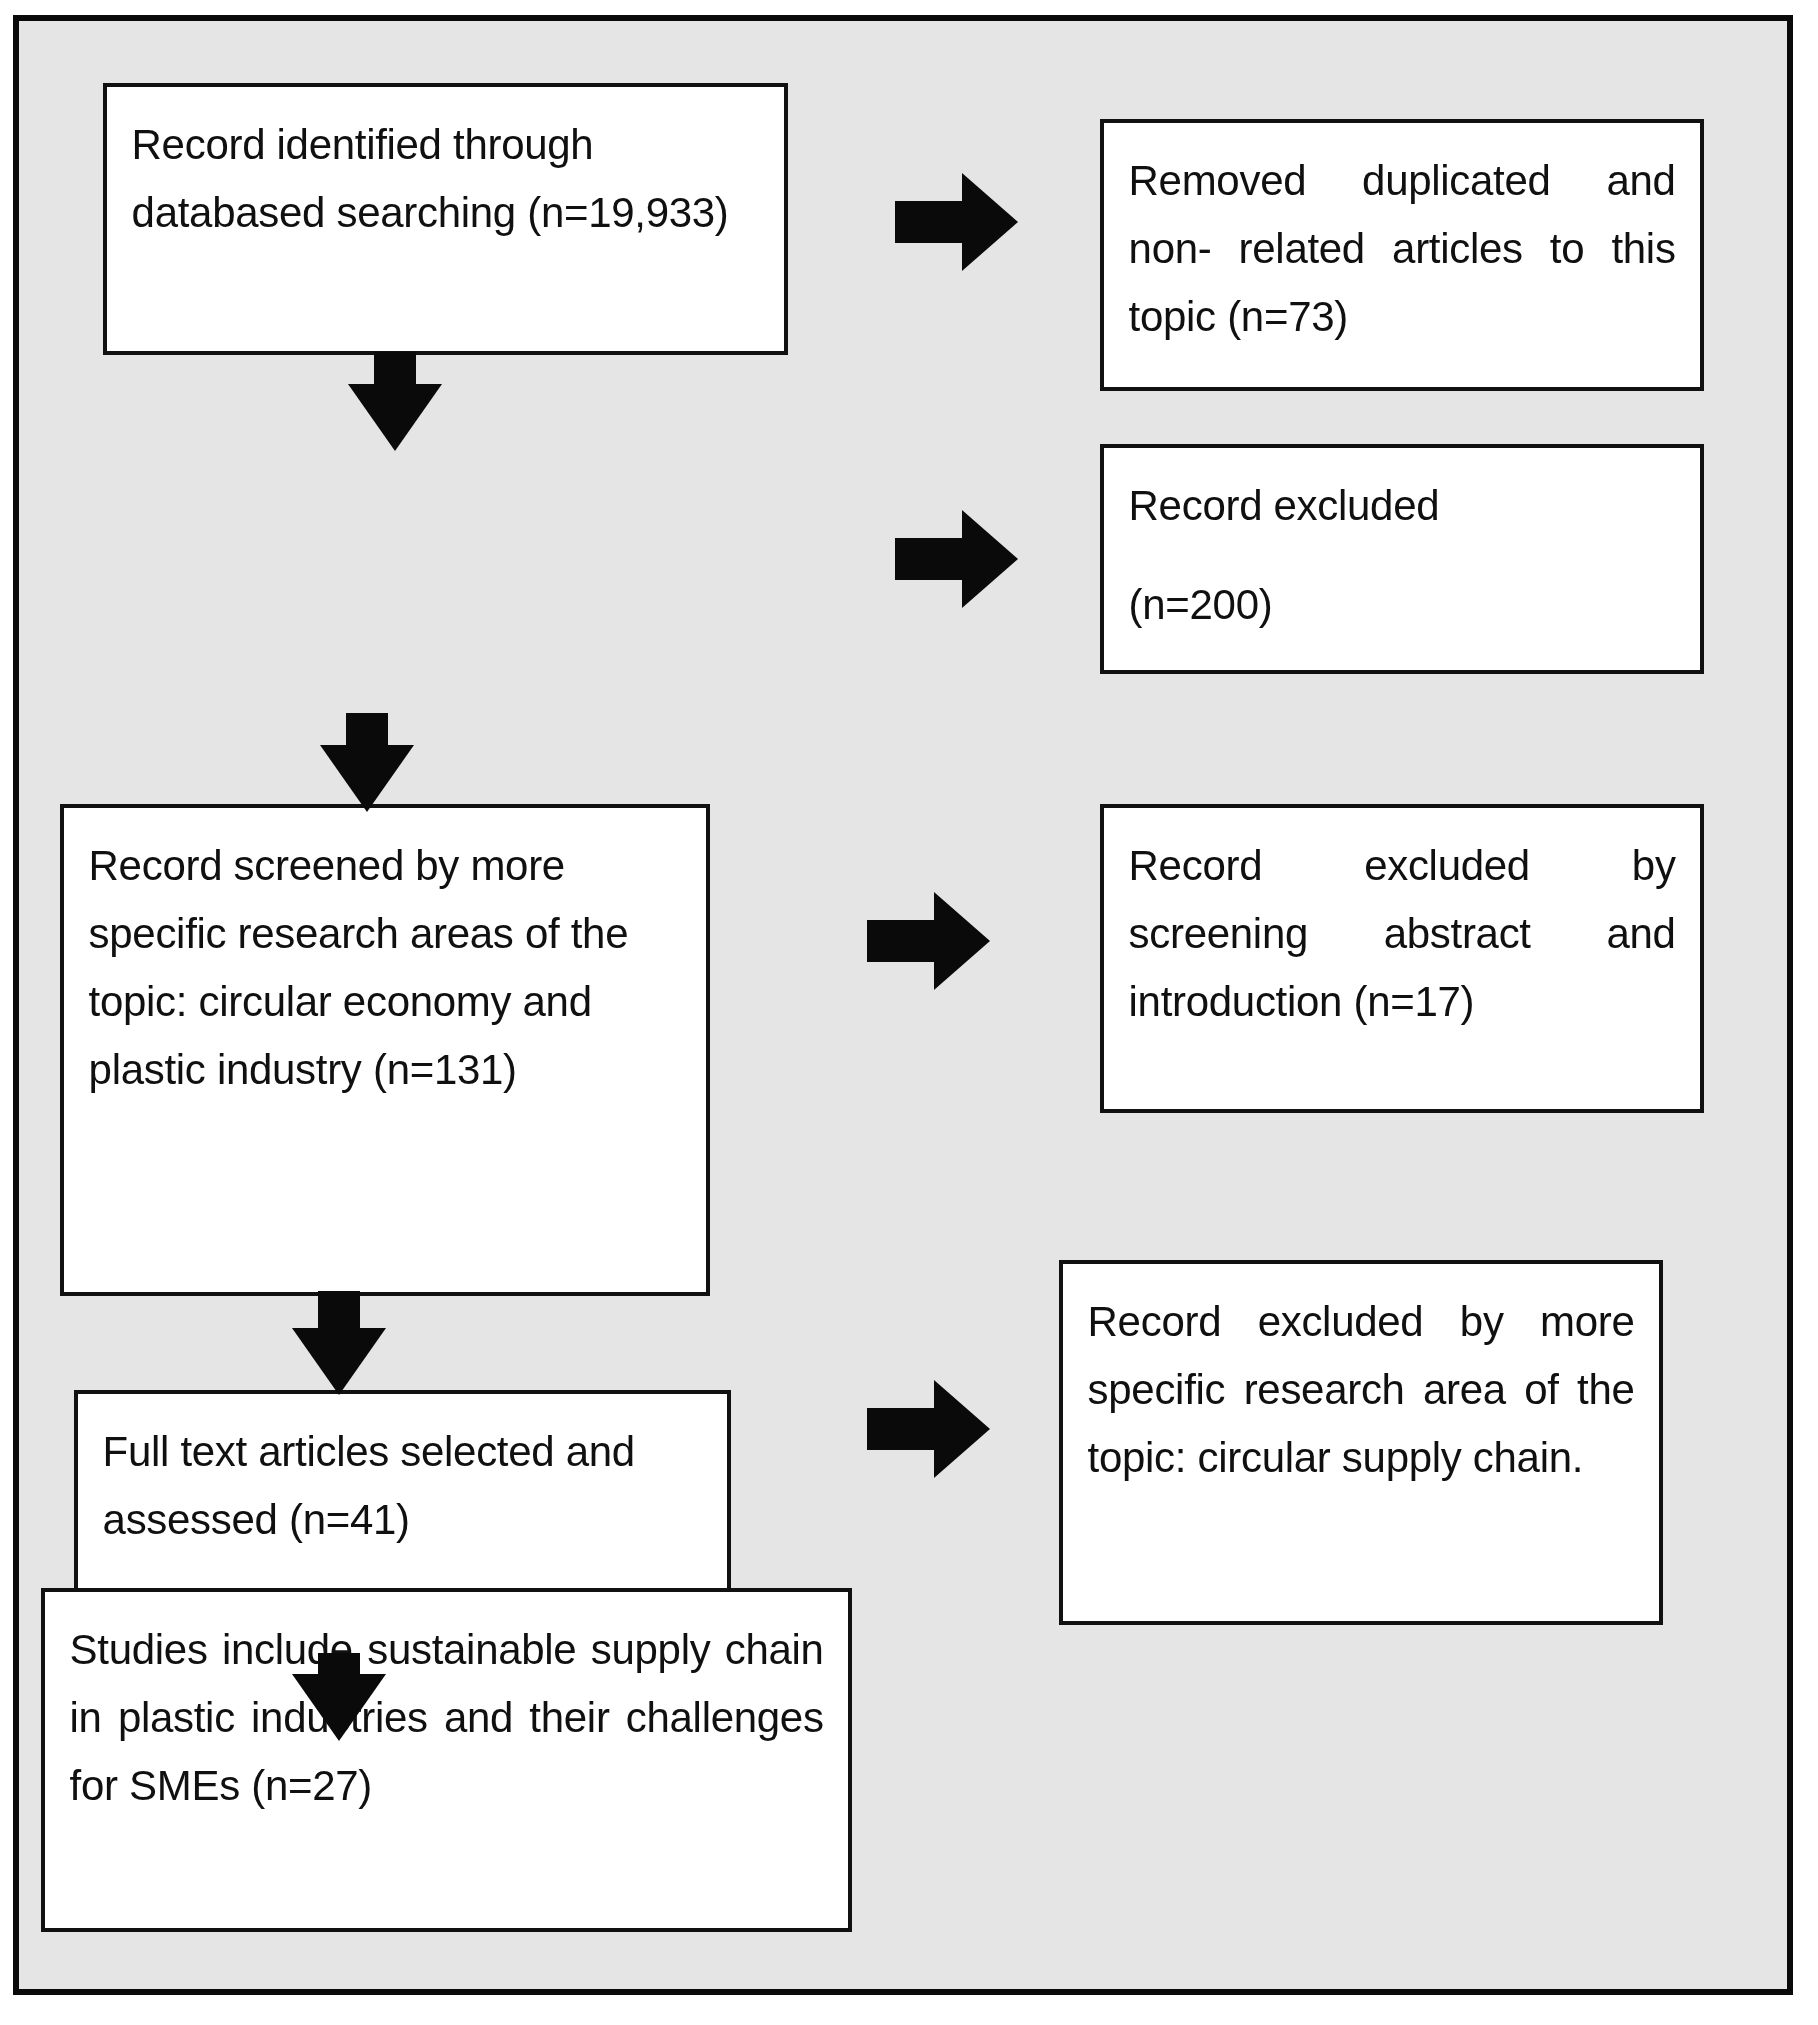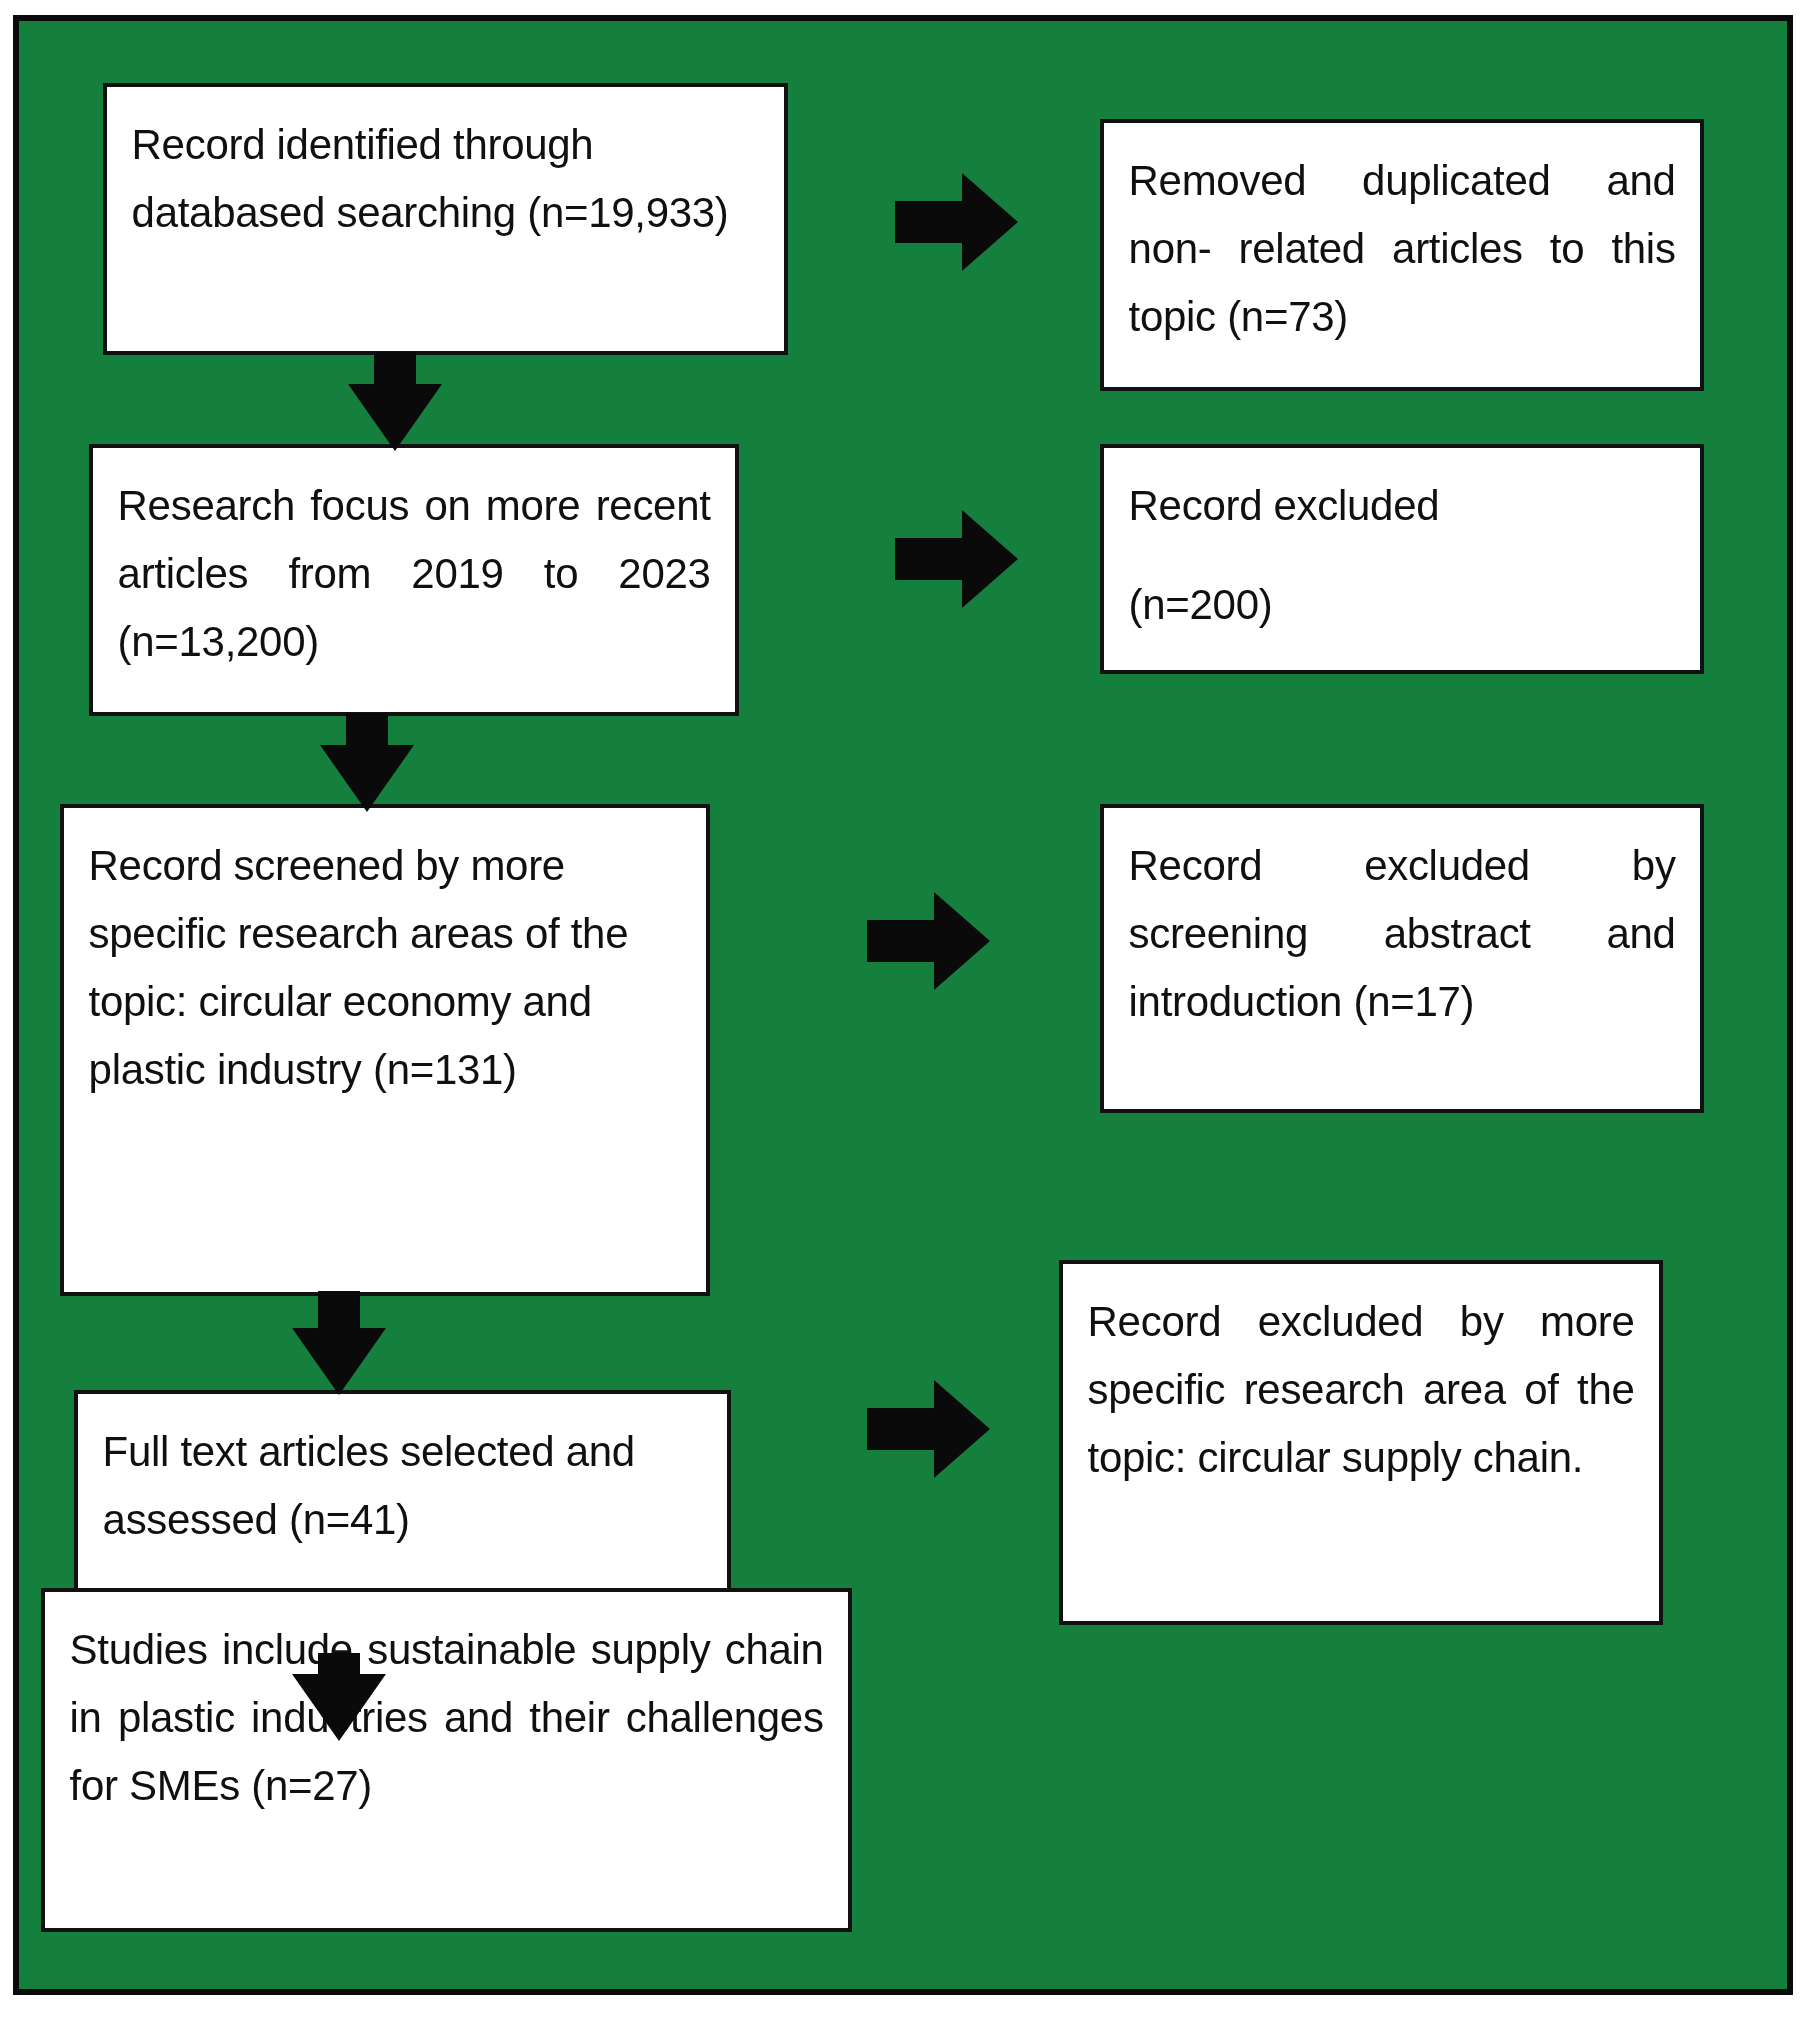--- a/index.html
+++ b/index.html
@@ -19,21 +19,21 @@
   }
   
   #outer-frame {
     position: absolute;
     left: 12.6px;
     top: 15.4px;
     width: 1780px;
     height: 1980px;
     border: 6.3px solid #0a0a0a;
     box-sizing: border-box;
-    background: #15803d;
+    background: #e5e5e5;
   }
   .flow-box {
     position: absolute;
     box-sizing: border-box;
     border: 4.9px solid #111111;
     background: #ffffff;
     display: block;
   }
   .flow-box .box-text {
     display: block;
@@ -84,23 +84,20 @@
 </head>
 <body>
 
 <div id="canvas">
   <div id="outer-frame">
 
     <div class="flow-box align-left" style="left:84px; top:62px; width:685px; height:272px;">
       <span class="box-text">Record identified through databased searching (n=19,933)</span>
     </div>
 
-    <div class="flow-box align-justify" style="left:70px; top:423px; width:650px; height:272px;">
-      <span class="box-text">Research focus on more recent articles from 2019 to 2023 (n=13,200)</span>
-    </div>
 
     <div class="flow-box align-left" style="left:41px; top:783px; width:650px; height:492px;">
       <span class="box-text">Record screened by more specific research areas of the topic: circular economy and plastic industry (n=131)</span>
     </div>
 
     <div class="flow-box align-left" style="left:55px; top:1369px; width:657px; height:267px;">
       <span class="box-text">Full text articles selected and assessed (n=41)</span>
     </div>
 
     <div class="flow-box align-justify" style="left:22px; top:1552px; width:811px; height:344px; margin-top:15px;">

